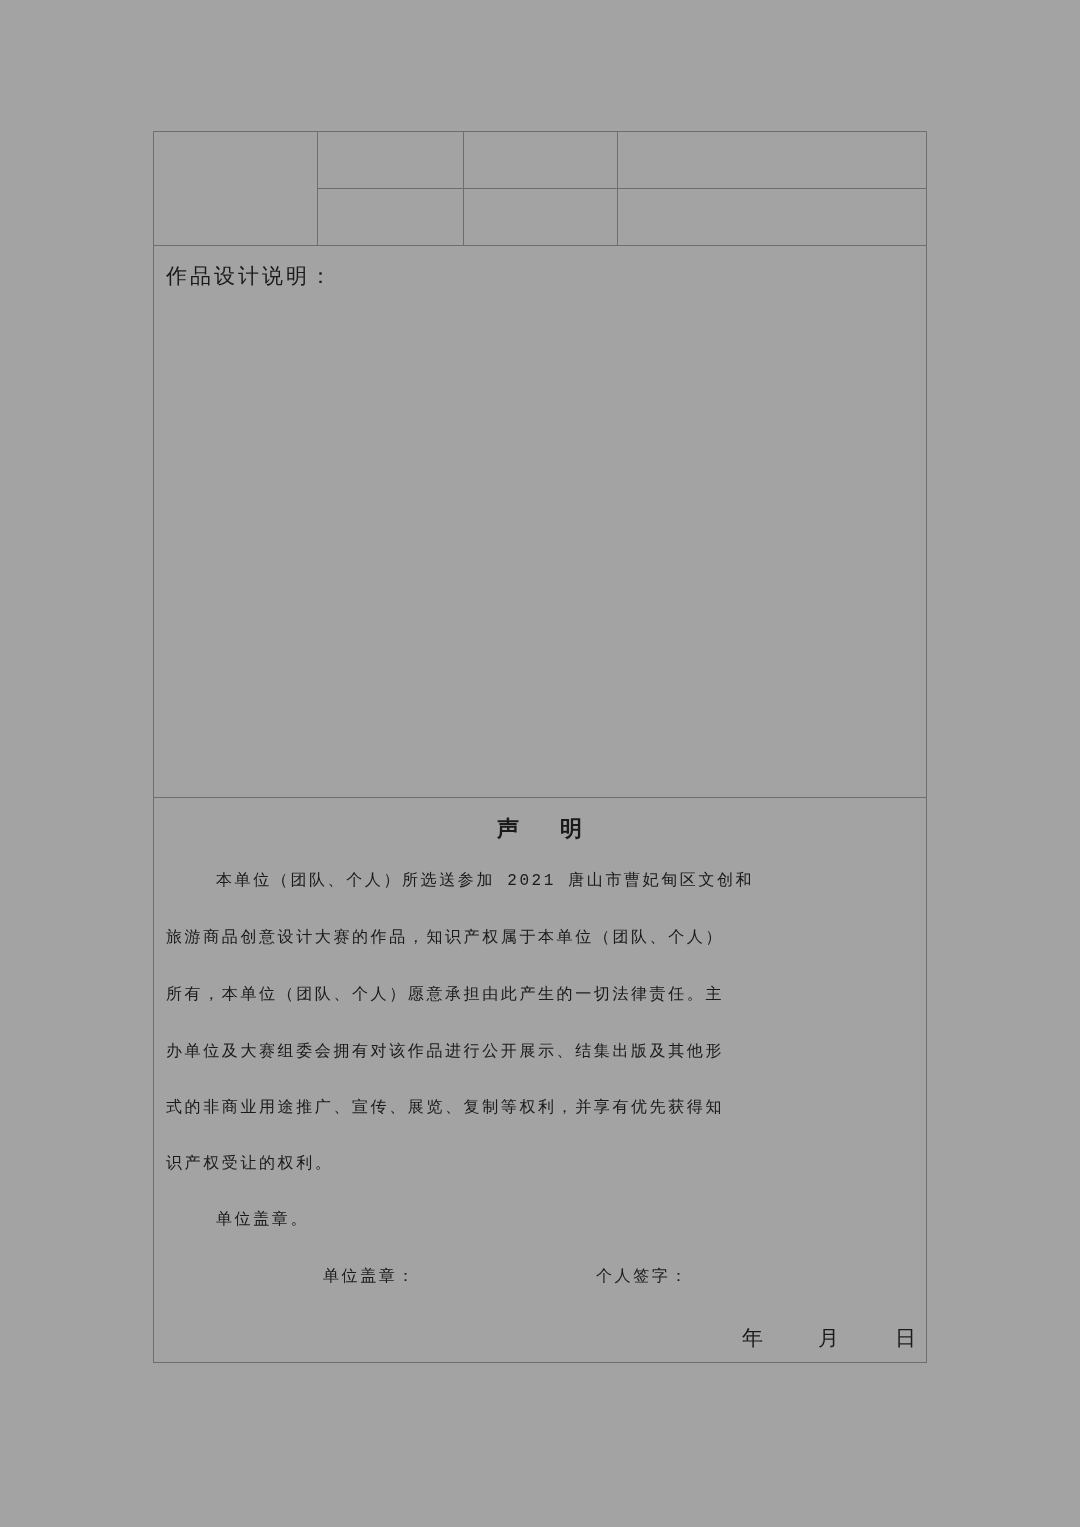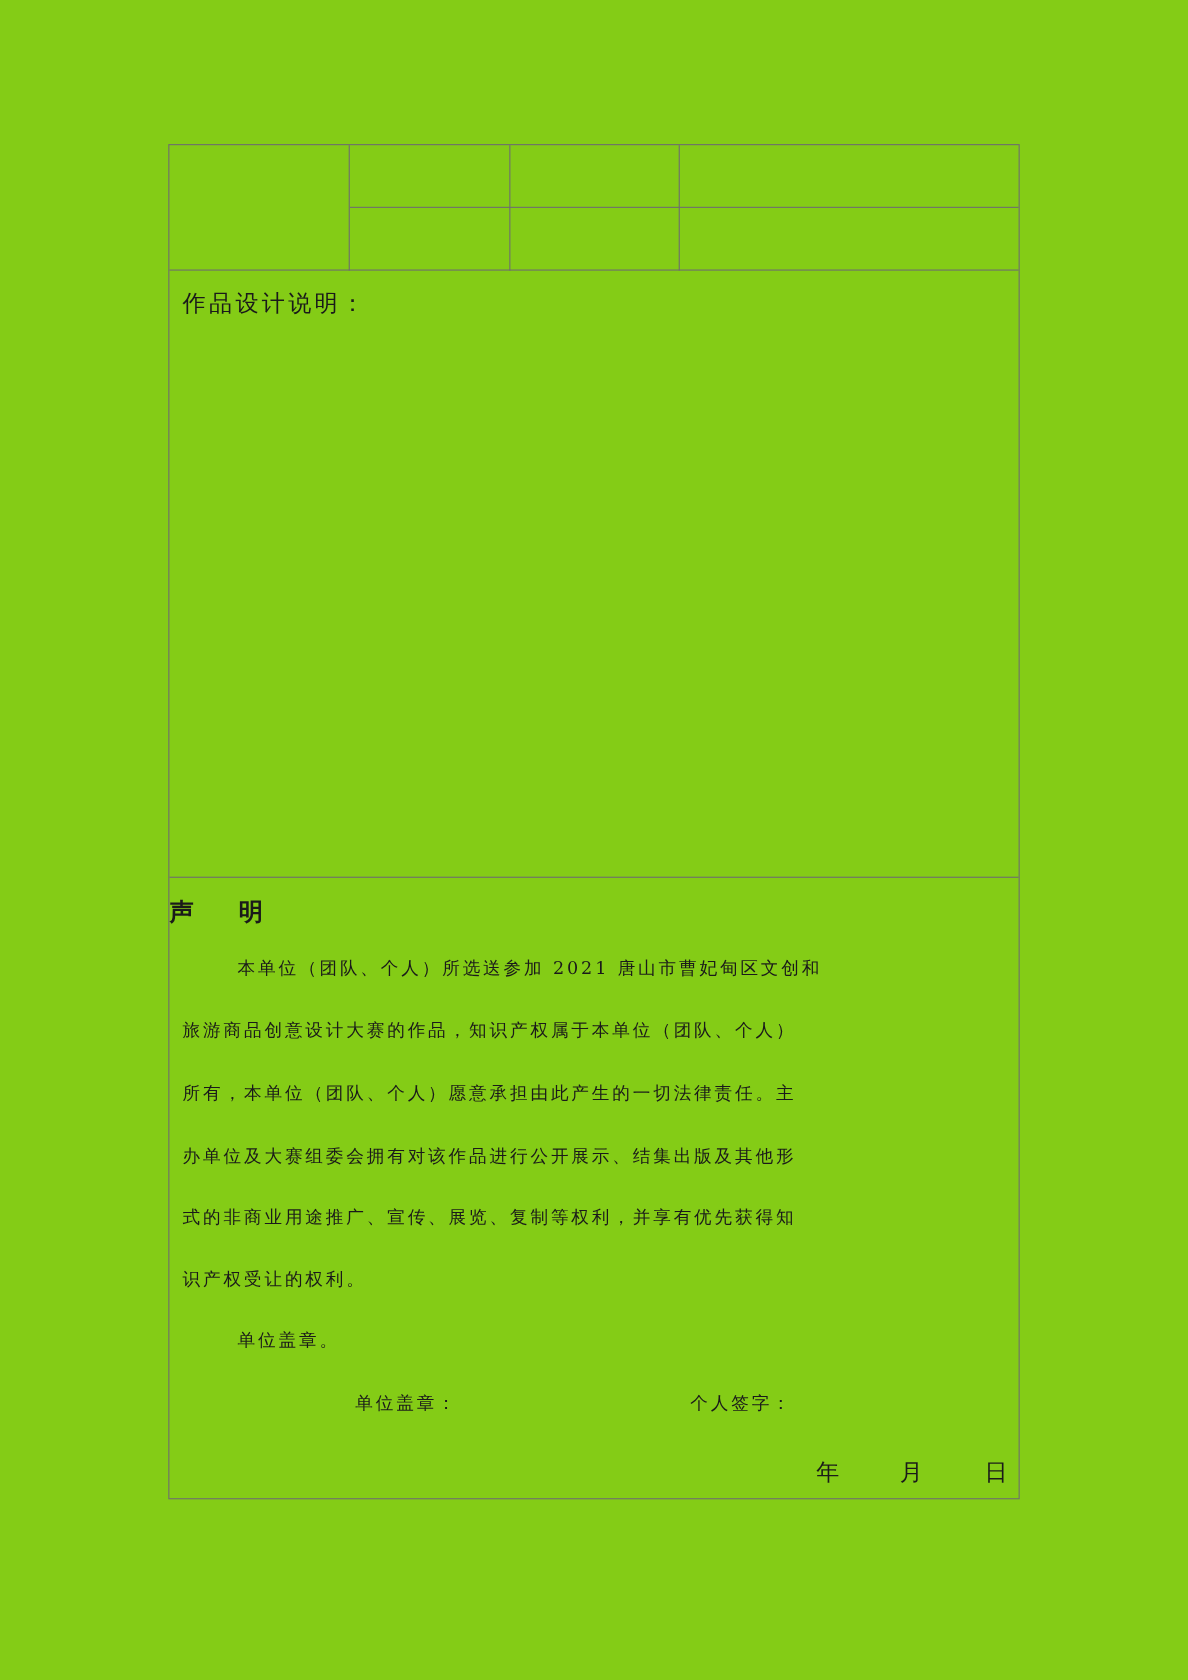--- a/index.html
+++ b/index.html
@@ -1,25 +1,25 @@
 <!DOCTYPE html>
 <html><head>
   <meta charset="utf-8">
   <style>
     html, body { margin: 0; padding: 0; background: #ffffff; }
     body { width: 1080px; height: 1527px; position: relative; overflow: hidden;
       font-family: "DejaVu Serif", "Liberation Serif", serif; color: #1a1a1a; }
-    .page { position: absolute; left: 0; top: 0; width: 1080px; height: 1527px; background: #84cc16; }
+    .page { position: absolute; left: 0; top: 0; width: 1080px; height: 1527px; background: #a3a3a3; font-family: Liberation Mono, monospace; }
     .tbl { position: absolute; left: 153px; top: 131px; width: 774px; height: 1232px;
       border: 1.5px solid #6e6e6e; box-sizing: border-box; }
     .line-h { position: absolute; height: 0; border-top: 1.5px solid #6e6e6e; }
     .line-v { position: absolute; width: 0; border-left: 1.5px solid #6e6e6e; }
     .cell { position: absolute; }
     .label { position: absolute; font-size: 21px; letter-spacing: 3px; white-space: nowrap; }
-    .title { position: absolute; left: 0; width: 774px; top: 682px; text-align: left;
+    .title { position: absolute; left: 0; width: 774px; top: 682px; text-align: center;
       font-size: 22px; font-weight: bold; letter-spacing: 3px; }
     .title span.sp { display: inline-block; width: 38px; }
     .para-line { position: absolute; left: 12px; width: 750px; font-size: 16px;
       white-space: nowrap; letter-spacing: 2.6px; }
     .indent { left: 62px; }
     .date { position: absolute; top: 1192px; font-size: 21px; }
   </style>
 </head>
 <body>
 
@@ -52,20 +52,20 @@
     <div class="para-line" style="top:795px;">旅游商品创意设计大赛的作品，知识产权属于本单位（团队、个人）</div>
     <div class="para-line" style="top:852px;">所有，本单位（团队、个人）愿意承担由此产生的一切法律责任。主</div>
     <div class="para-line" style="top:909px;">办单位及大赛组委会拥有对该作品进行公开展示、结集出版及其他形</div>
     <div class="para-line" style="top:1021px;">识产权受让的权利。</div>
     <div class="para-line" style="top:965px;">式的非商业用途推广、宣传、展览、复制等权利，并享有优先获得知</div>
 
     <div class="para-line indent" style="top:1077px;">单位盖章。</div>
 
     <div class="para-line indent" style="top:1134px; width:200px;text-align:right;">单位盖章：</div>
     <div class="cell" style="left:180px; top:1128px; width:250px; height:40px;"></div>
-    <div class="para-line" style="left:420px; top:1134px; width:200px;text-align:center;">个人签字：</div>
+    <div class="para-line" style="left:442px; top:1134px; width:200px;">个人签字：</div>
     <div class="cell" style="left:560px; top:1128px; width:200px; height:40px;"></div>
 
     <div class="date" style="left:588px;">年</div>
     <div class="date" style="left:664px;">月</div>
     <div class="date" style="left:741px;">日</div>
   </div>
 </div>
 
 </body></html>

